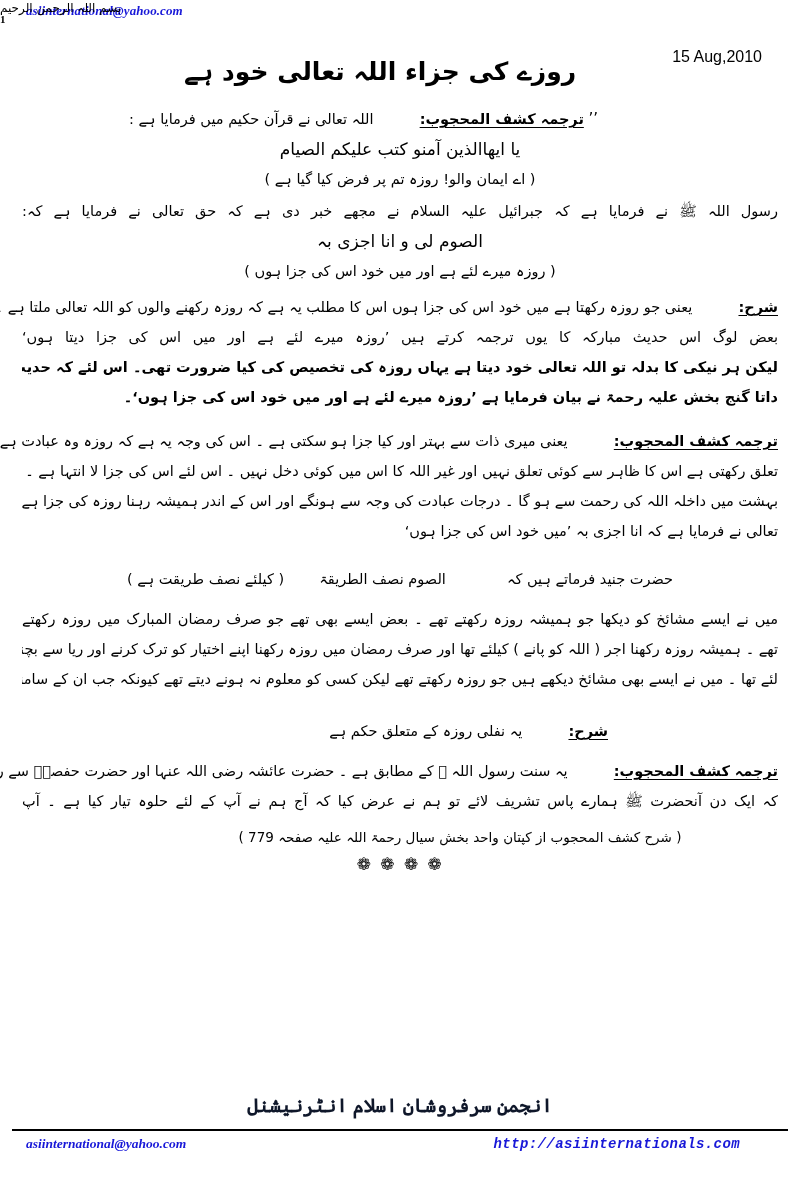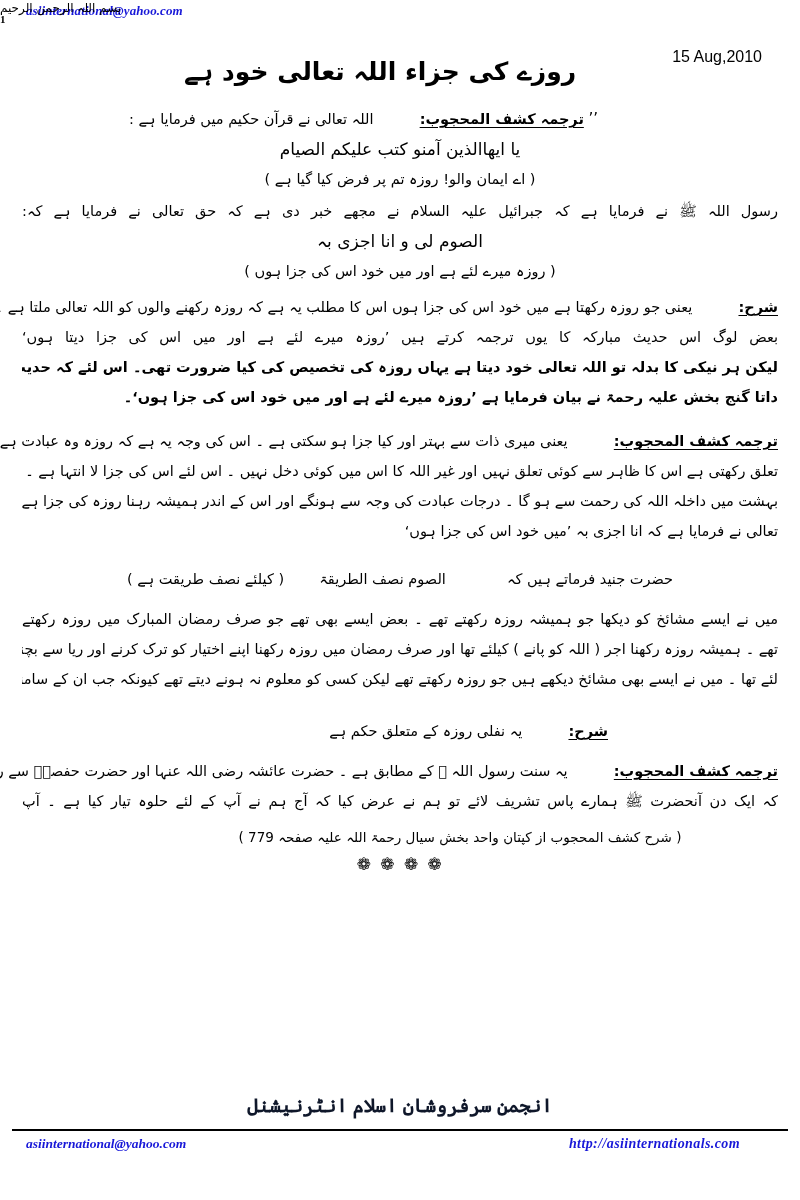--- a/index.html
+++ b/index.html
@@ -220,21 +220,21 @@
     font-style: italic;
     font-weight: bold;
     font-size: 13.5px;
     color: #1818d8;
     white-space: nowrap;
   }
   .ft-url {
     position: absolute;
     right: 60px;
     top: 0;
-    font-family: Liberation Serif, serif;
+    font-family: Liberation Mono, monospace;
     font-style: italic;
     font-weight: bold;
     font-size: 14px;
     color: #1818d8;
     letter-spacing: 0.4px;
     white-space: nowrap;
   }
 </style>
 </head>
 <body>

